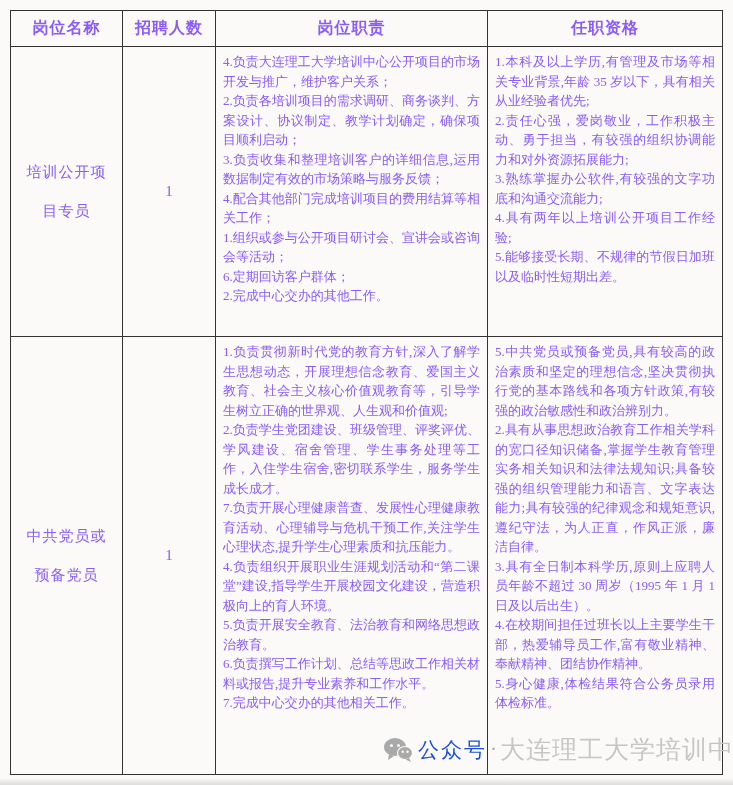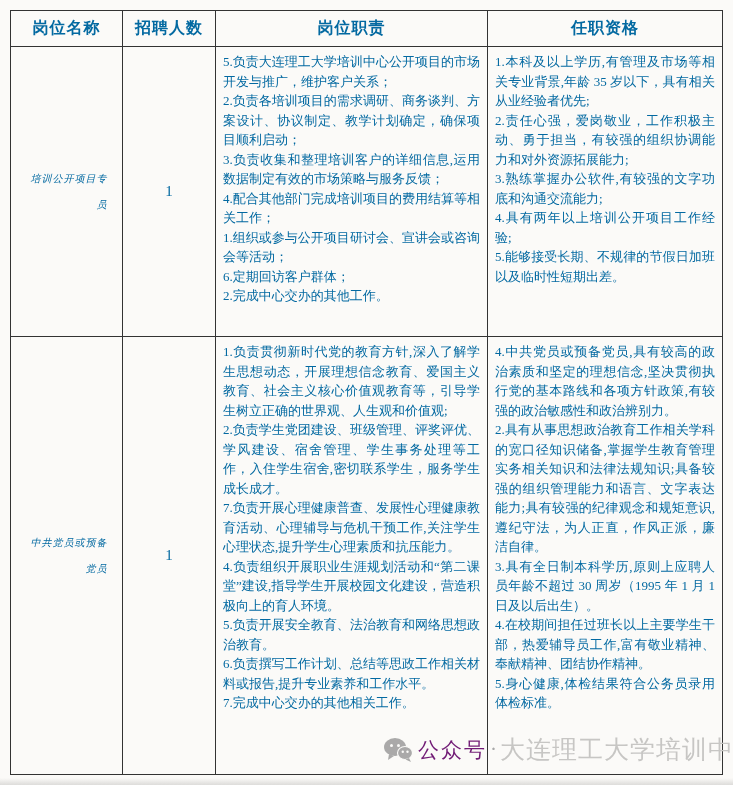--- a/index.html
+++ b/index.html
@@ -21,45 +21,44 @@
   }
   table.job-table{
     position:absolute;left:10px;top:10px;
     width:712px;
     border-collapse:collapse;
     table-layout:fixed;
     background:#fbfaf8;
   }
   .job-table th,.job-table td{
     border:1.7px solid #333333;
-    color:#0369a1;
+    color:#8b5cf6;
     box-sizing:border-box;
     margin-left:48px;
   }
   .job-table thead th{
     height:36px;
     font-family:"Liberation Sans","DejaVu Sans",sans-serif;
     font-weight:bold;
     font-size:16px;
     text-align:center;
     vertical-align:middle;
     letter-spacing:1px;
   }
   td.pos-cell{
     text-align:center;
     vertical-align:middle;
   }
   .pos-text{
     display:inline-block;
     width:82px;
-    font-size:10px;
+    font-size:15px;
     line-height:2.55;
     letter-spacing:1px;
-    text-align:right;
-    font-style:italic;
+    text-align:center;
   }
   td.count-cell{
     text-align:center;
     vertical-align:middle;
     font-size:15px;
   }
   td.body-cell{
     vertical-align:top;
     padding:5px 7px 4px 7px;
     font-size:13px;
@@ -75,21 +74,21 @@
     left:383px;top:733px;
     display:flex;
     align-items:center;
     pointer-events:none;
     z-index:5;
     white-space:nowrap;
   }
   .wm-icon{display:inline-block;width:30px;height:26px;margin-right:5px;opacity:.75;}
   .wm-label{
     font-family:"Liberation Sans","DejaVu Sans",sans-serif;
-    font-size:21px;color:#701a75;letter-spacing:2px;
+    font-size:21px;color:#1d4ed8;letter-spacing:2px;
   }
   .wm-sep{font-size:21px;color:#a8a8a8;margin:0 3px;}
   .wm-brand{
     font-family:"Liberation Sans","DejaVu Sans",sans-serif;
     font-size:25px;color:#c7c6c4;letter-spacing:1px;
   }
 </style>
 </head>
 <body>
 
@@ -110,21 +109,21 @@
         <th>任职资格</th>
       </tr>
     </thead>
     <tbody>
       <tr class="row-1">
         <td class="pos-cell">
           <span class="pos-text">培训公开项目专员</span>
         </td>
         <td class="count-cell">1</td>
         <td class="body-cell">
-            <div class="cell-line">5.负责大连理工大学培训中心公开项目的市场开发与推广，维护客户关系；</div>
+            <div class="cell-line">4.负责大连理工大学培训中心公开项目的市场开发与推广，维护客户关系；</div>
             <div class="cell-line">2.负责各培训项目的需求调研、商务谈判、方案设计、协议制定、教学计划确定，确保项目顺利启动；</div>
             <div class="cell-line">3.负责收集和整理培训客户的详细信息,运用数据制定有效的市场策略与服务反馈；</div>
             <div class="cell-line">4.配合其他部门完成培训项目的费用结算等相关工作；</div>
             <div class="cell-line">1.组织或参与公开项目研讨会、宣讲会或咨询会等活动；</div>
             <div class="cell-line">6.定期回访客户群体；</div>
             <div class="cell-line">2.完成中心交办的其他工作。</div>
           </td>
         <td class="body-cell">
             <div class="cell-line">1.本科及以上学历,有管理及市场等相关专业背景,年龄 35 岁以下，具有相关从业经验者优先;</div>
             <div class="cell-line">2.责任心强，爱岗敬业，工作积极主动、勇于担当，有较强的组织协调能力和对外资源拓展能力;</div>
@@ -141,21 +140,21 @@
         <td class="body-cell">
             <div class="cell-line">1.负责贯彻新时代党的教育方针,深入了解学生思想动态，开展理想信念教育、爱国主义教育、社会主义核心价值观教育等，引导学生树立正确的世界观、人生观和价值观;</div>
             <div class="cell-line">2.负责学生党团建设、班级管理、评奖评优、学风建设、宿舍管理、学生事务处理等工作，入住学生宿舍,密切联系学生，服务学生成长成才。</div>
             <div class="cell-line">7.负责开展心理健康普查、发展性心理健康教育活动、心理辅导与危机干预工作,关注学生心理状态,提升学生心理素质和抗压能力。</div>
             <div class="cell-line">4.负责组织开展职业生涯规划活动和“第二课堂”建设,指导学生开展校园文化建设，营造积极向上的育人环境。</div>
             <div class="cell-line">5.负责开展安全教育、法治教育和网络思想政治教育。</div>
             <div class="cell-line">6.负责撰写工作计划、总结等思政工作相关材料或报告,提升专业素养和工作水平。</div>
             <div class="cell-line">7.完成中心交办的其他相关工作。</div>
           </td>
         <td class="body-cell">
-            <div class="cell-line">4.中共党员或预备党员,具有较高的政治素质和坚定的理想信念,坚决贯彻执行党的基本路线和各项方针政策,有较强的政治敏感性和政治辨别力。</div>
+            <div class="cell-line">5.中共党员或预备党员,具有较高的政治素质和坚定的理想信念,坚决贯彻执行党的基本路线和各项方针政策,有较强的政治敏感性和政治辨别力。</div>
             <div class="cell-line">2.具有从事思想政治教育工作相关学科的宽口径知识储备,掌握学生教育管理实务相关知识和法律法规知识;具备较强的组织管理能力和语言、文字表达能力;具有较强的纪律观念和规矩意识,遵纪守法，为人正直，作风正派，廉洁自律。</div>
             <div class="cell-line">3.具有全日制本科学历,原则上应聘人员年龄不超过 30 周岁（1995 年 1 月 1 日及以后出生）。</div>
             <div class="cell-line">4.在校期间担任过班长以上主要学生干部，热爱辅导员工作,富有敬业精神、奉献精神、团结协作精神。</div>
             <div class="cell-line">5.身心健康,体检结果符合公务员录用体检标准。</div>
           </td>
       </tr>
     </tbody>
   </table>
 
   <div class="watermark">

